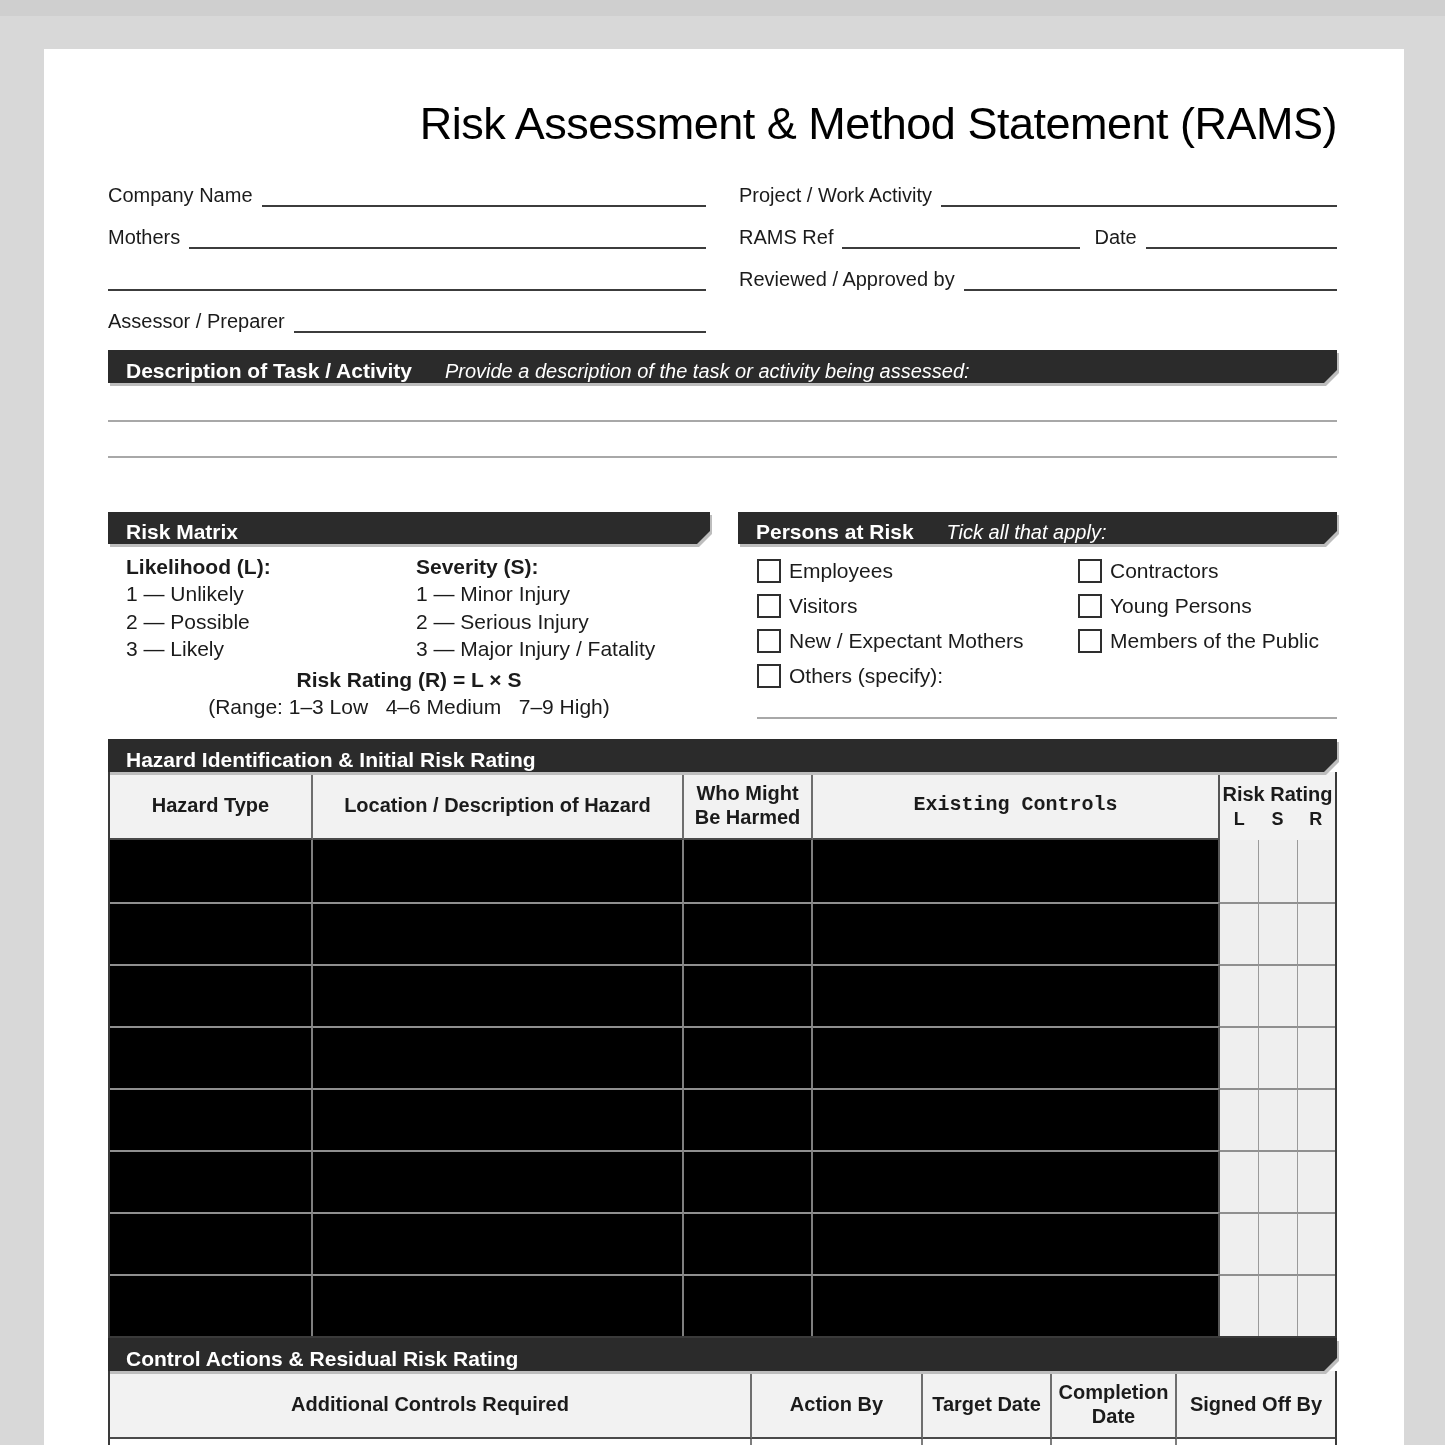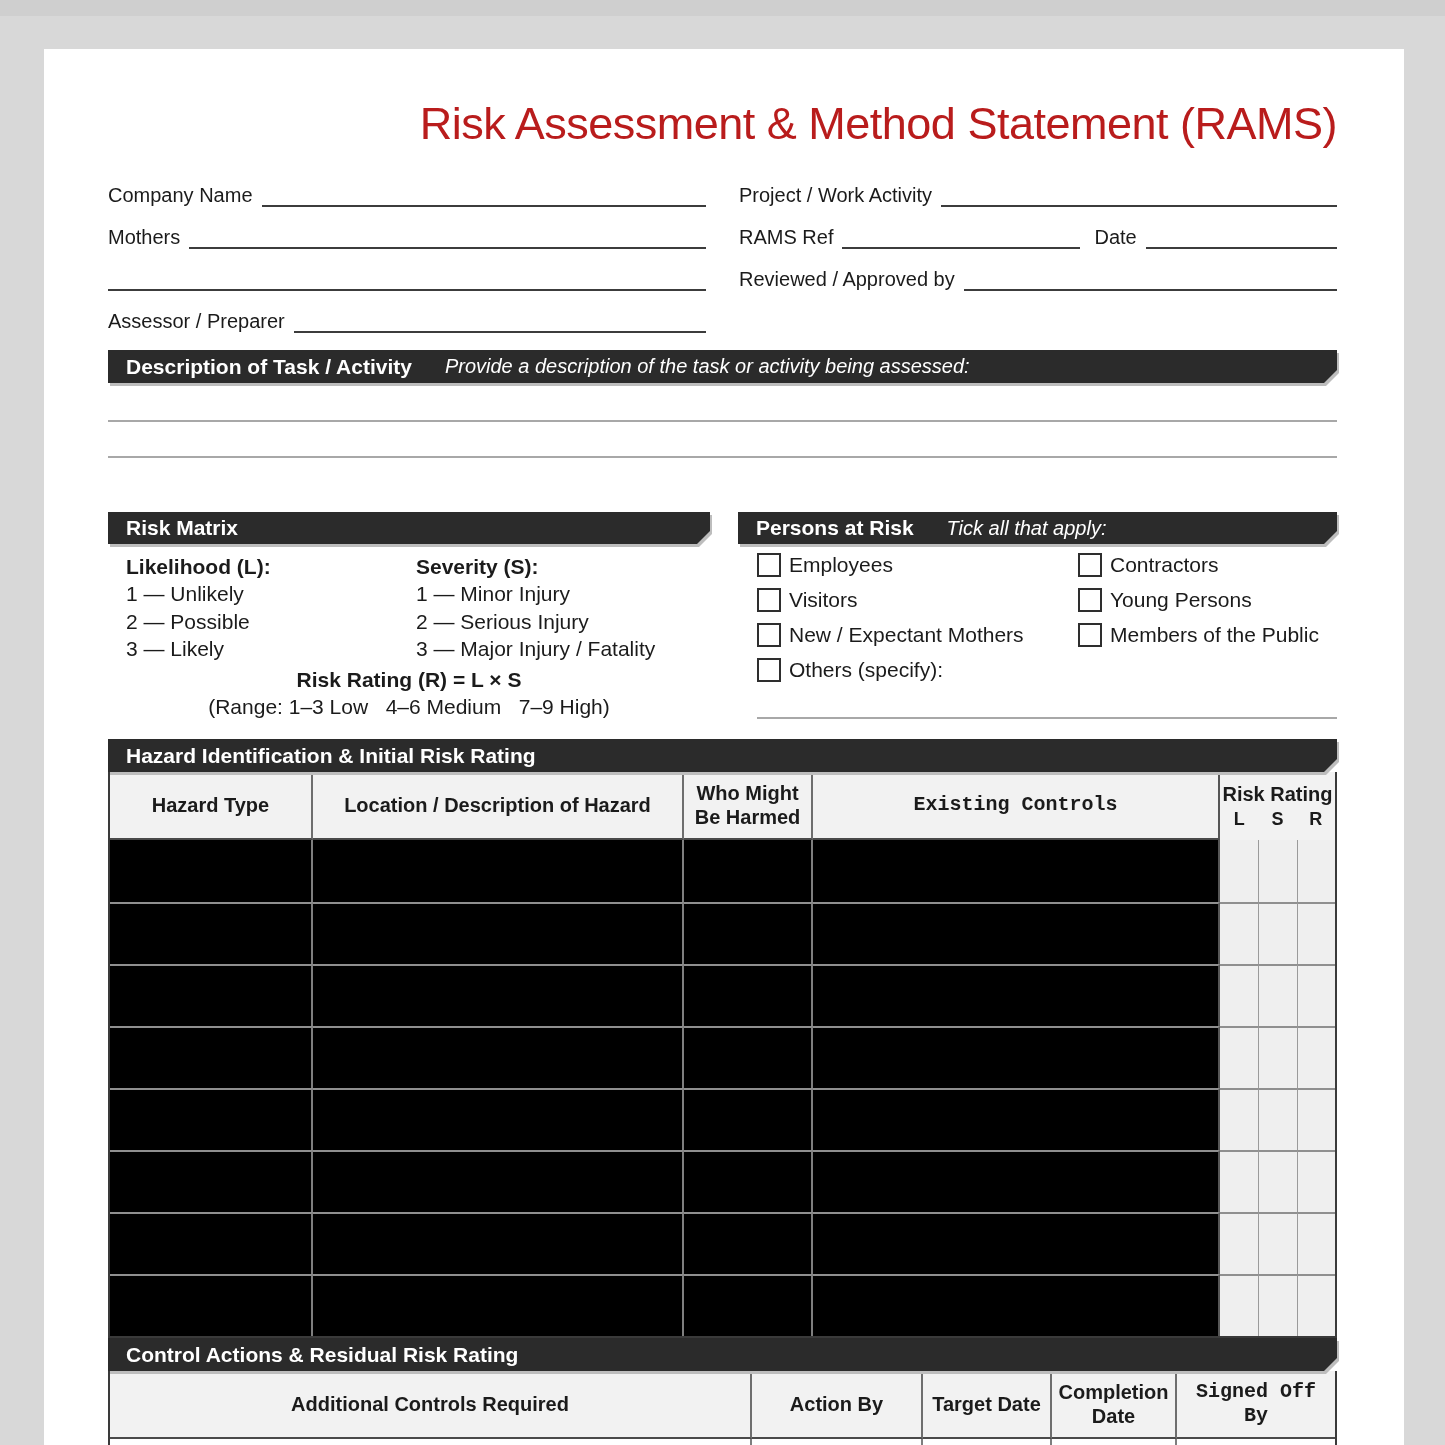--- a/index.html
+++ b/index.html
@@ -3,34 +3,34 @@
 <meta charset="utf-8">
 <style>
   html,body{margin:0;padding:0;background:#d8d8d8;}
   .canvas{position:relative;width:1445px;height:1445px;background:#d8d8d8;overflow:hidden;
           font-family:"Liberation Sans","DejaVu Sans",sans-serif;color:#1b1b1b;}
   .topstrip{position:absolute;top:0;left:0;right:0;height:16px;background:#cfcfcf;}
   .page{position:absolute;left:44px;top:49px;width:1360px;height:1480px;background:#ffffff;}
   .content{padding:0 0 0 64px;width:1229px;}
 
   .title{margin:50px 0 0 0;font-size:45px;font-weight:300;letter-spacing:-0.5px;
-         line-height:50px;color:#b91c1c;text-align:right;white-space:nowrap;}
+         line-height:50px;color:#000000;text-align:right;white-space:nowrap;}
 
   
   .fields{display:flex;gap:33px;margin-top:16px;}
   .fcol{width:598px;}
   .frow{display:flex;align-items:flex-end;height:42px;}
   .flabel{font-size:20px;line-height:24px;color:#1b1b1b;padding-right:9px;white-space:nowrap;}
   .fline{flex:1 1 auto;border-bottom:2px solid #3c3c3c;height:4px;}
   .fline.ref{flex:0 1 238px;}
   .flabel.date{margin-left:14px;}
 
   
   .bar-wrap{filter:drop-shadow(2px 3px 0 #bdbdbd);}
-  .bar{height:33px;background:#2b2b2b;color:#fff;display:flex;align-items:center;
+  .bar{height:33px;background:#2b2b2b;color:#fff;display:flex;align-items:flex-end;
        padding-left:18px;box-sizing:border-box;
        clip-path:polygon(0 0,100% 0,100% calc(100% - 13px),calc(100% - 13px) 100%,0 100%);}
   .btitle{font-weight:bold;font-size:21px;white-space:nowrap;}
   .bhint{font-style:italic;font-size:20px;margin-left:33px;white-space:nowrap;}
 
   .desc-bar{margin-top:17px;}
   .desc-line{border-bottom:2px solid #a8a8a8;}
   .desc-line.l1{margin-top:37px;}
   .desc-line.l2{margin-top:34px;}
 
@@ -42,21 +42,21 @@
 
   .rm-cols{display:flex;margin-top:9px;padding-left:18px;}
   .rm-col1{width:290px;}
   .rm-head{font-weight:bold;font-size:21px;line-height:27px;}
   .rm-item{font-size:21px;line-height:27.5px;}
   .rm-formula{font-weight:bold;font-size:21px;text-align:center;margin-top:5px;}
   .rm-range{font-size:21px;text-align:center;margin-top:3px;white-space:pre;}
 
   .pr-grid{display:flex;margin-top:9px;padding-left:19px;}
   .pr-col1{width:321px;}
-  .pr-item{display:flex;align-items:flex-start;height:35px;}
+  .pr-item{display:flex;align-items:center;height:35px;}
   .checkbox{width:20px;height:20px;border:2px solid #2e2e2e;background:#fff;margin-right:8px;flex:0 0 auto;}
   .pr-label{font-size:21px;white-space:nowrap;}
   .others-line{border-bottom:2px solid #a8a8a8;margin:24px 0 0 19px;}
 
   .hz-bar{margin-top:20px;border-radius:9px;}
 
   
   .hz{display:grid;grid-template-columns:203px 371px 129px 407px 39px 39px 1fr;
       border:2px solid #3a3a3a;border-top:none;background:#000000;box-sizing:border-box;}
   .hzh{background:#f2f2f2;height:68px;display:flex;align-items:center;justify-content:center;
@@ -74,21 +74,21 @@
   .hcell.hc6{border-right:none;}
   .hcell.hc4,.hcell.hc5,.hcell.hc6{background:#efefef;}
   .hcell.r0{border-top:none;}
 
   
   .ct{display:grid;grid-template-columns:642px 171px 129px 125px 1fr;
       border:2px solid #3a3a3a;border-top:none;background:#fff;box-sizing:border-box;}
   .cth{background:#f2f2f2;height:68px;display:flex;align-items:center;justify-content:center;
        text-align:center;font-weight:bold;font-size:20px;line-height:24px;
        border-bottom:2px solid #4a4a4a;border-right:2px solid #6e6e6e;box-sizing:border-box;padding:0 6px;}
-  .cth.cc4{border-right:none;font-family:Liberation Mono, monospace;}
+  .cth.cc4{border-right:none;}
   .ctcell{height:125px;border-right:2px solid #7e7e7e;box-sizing:border-box;}
   .ctcell.cc4{border-right:none;}
 </style>
 </head>
 <body>
 
 <div class="canvas">
   <div class="topstrip"></div>
   <div class="page">
     <div class="content">

